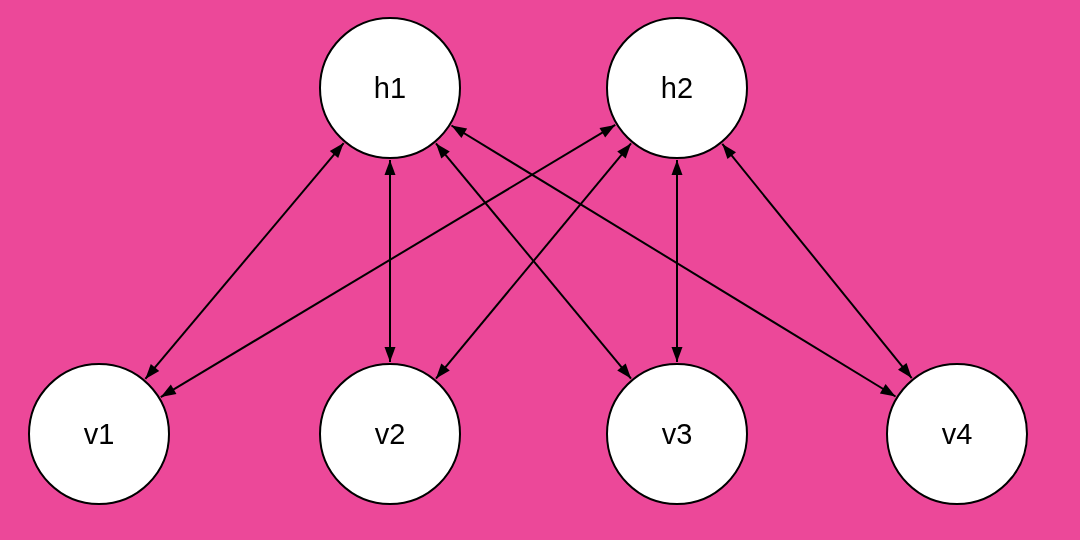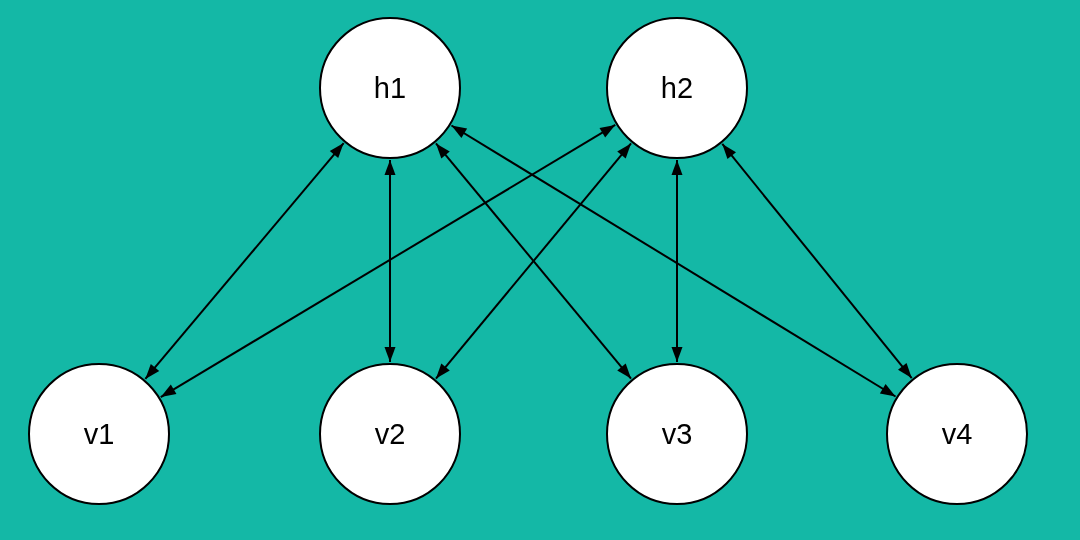--- a/index.html
+++ b/index.html
@@ -4,21 +4,21 @@
 <style>
   html, body {
     margin: 0;
     padding: 0;
     background: #ffffff;
   }
   .canvas {
     position: relative;
     width: 1080px;
     height: 540px;
-    background: #14b8a6;
+    background: #ec4899;
     overflow: hidden;
     font-family: "Liberation Sans", "DejaVu Sans", sans-serif;
   }
   svg text {
     font-family: "Liberation Sans", "DejaVu Sans", sans-serif;
   }
 </style>
 </head>
 <body>
 

